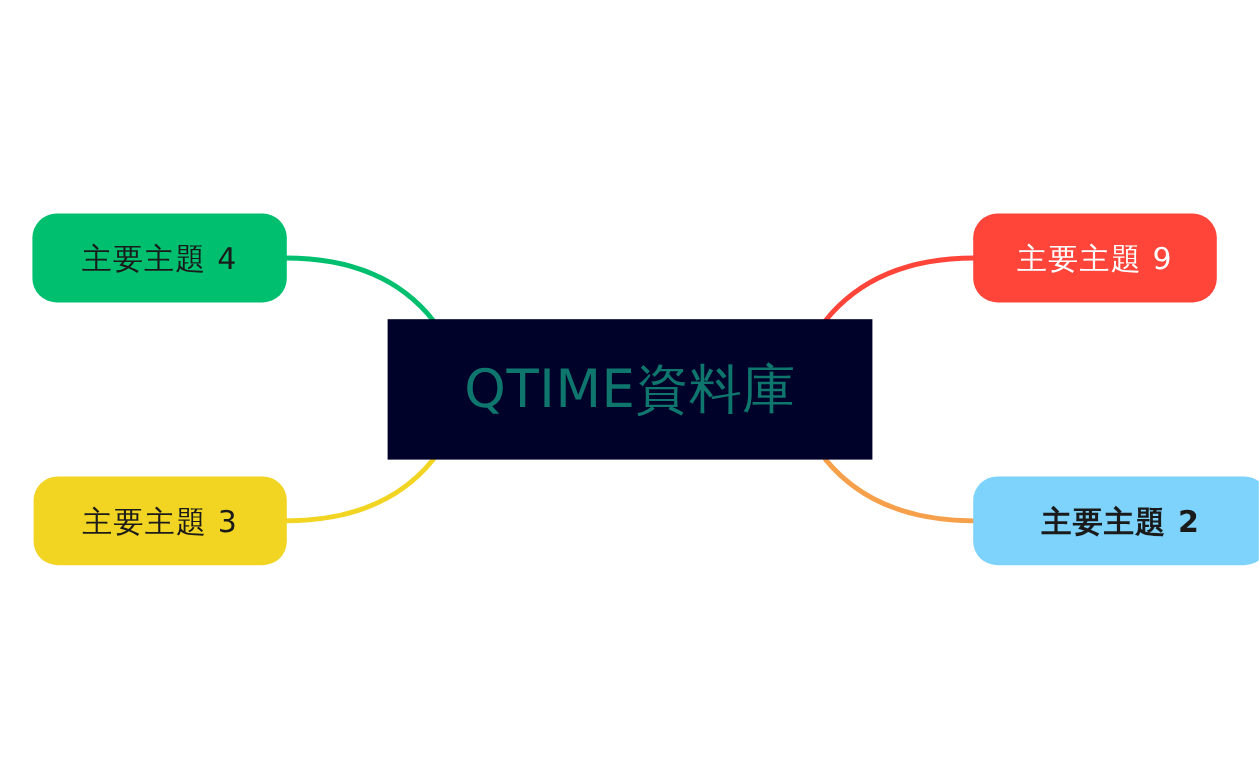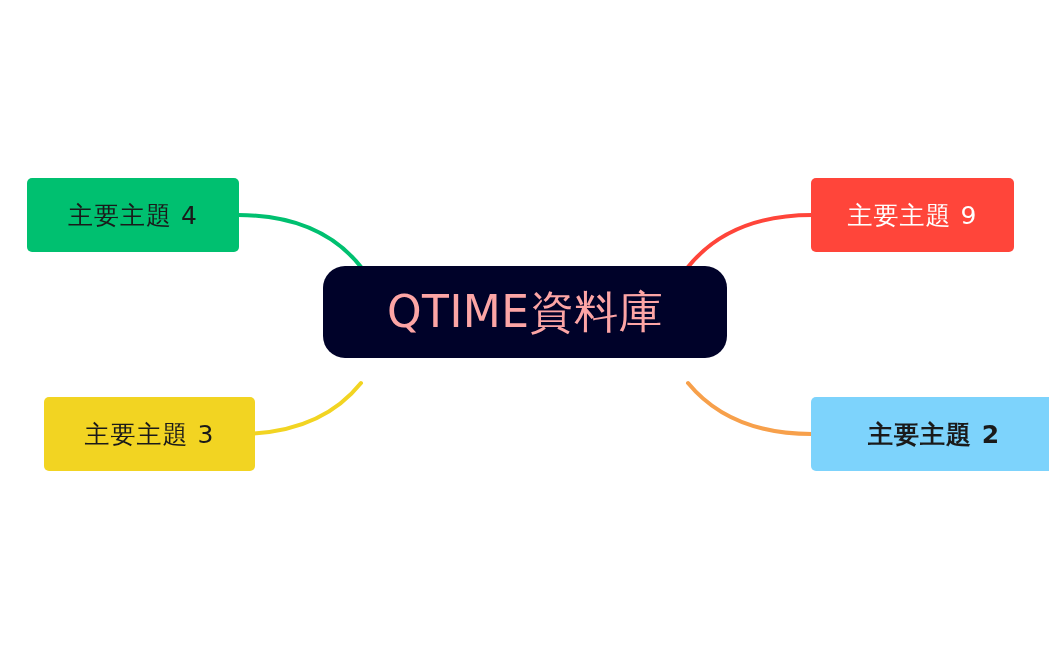--- a/index.html
+++ b/index.html
@@ -32,36 +32,36 @@
       box-sizing: border-box;
       display: flex;
       align-items: center;
       justify-content: center;
       cursor: pointer;
     }
     .central {
       left: 323px;
       top: 266px;
       width: 404px;
-      height: 92px;
+      height: 117px;
       background: #000229;
-      border-radius: 22px;
-      color: #fca5a5;
+      border-radius: 0;
+      color: #0f766e;
       font-size: 44px;
       letter-spacing: 0.5px;
     }
     .topic {
       height: 74px;
-      border-radius: 5px;
+      border-radius: 20px;
       font-size: 25px;
       letter-spacing: 1px;
     }
     .topic-1 { left: 811px; top: 178px; width: 203px; background: #FF453A; color: #ffffff; }
     .topic-2 { left: 811px; top: 397px; width: 246px; background: #7dd3fc; color: #1a1a1a; font-weight: bold; }
-    .topic-3 { left: 44px;  top: 397px; width: 211px; background: #F2D422; color: #1a1a1a; }
+    .topic-3 { left: 28px;  top: 397px; width: 211px; background: #F2D422; color: #1a1a1a; }
     .topic-4 { left: 27px;  top: 178px; width: 212px; background: #00C070; color: #1a1a1a; }
   </style>
 </head>
 <body>
 
 <div class="canvas">
 
   <svg class="connectors" viewBox="0 0 1049 650">
 
     <path d="M 688 267 Q 730 215 812 215" fill="none" stroke="#FF453A" stroke-width="4" stroke-linecap="round"></path>

